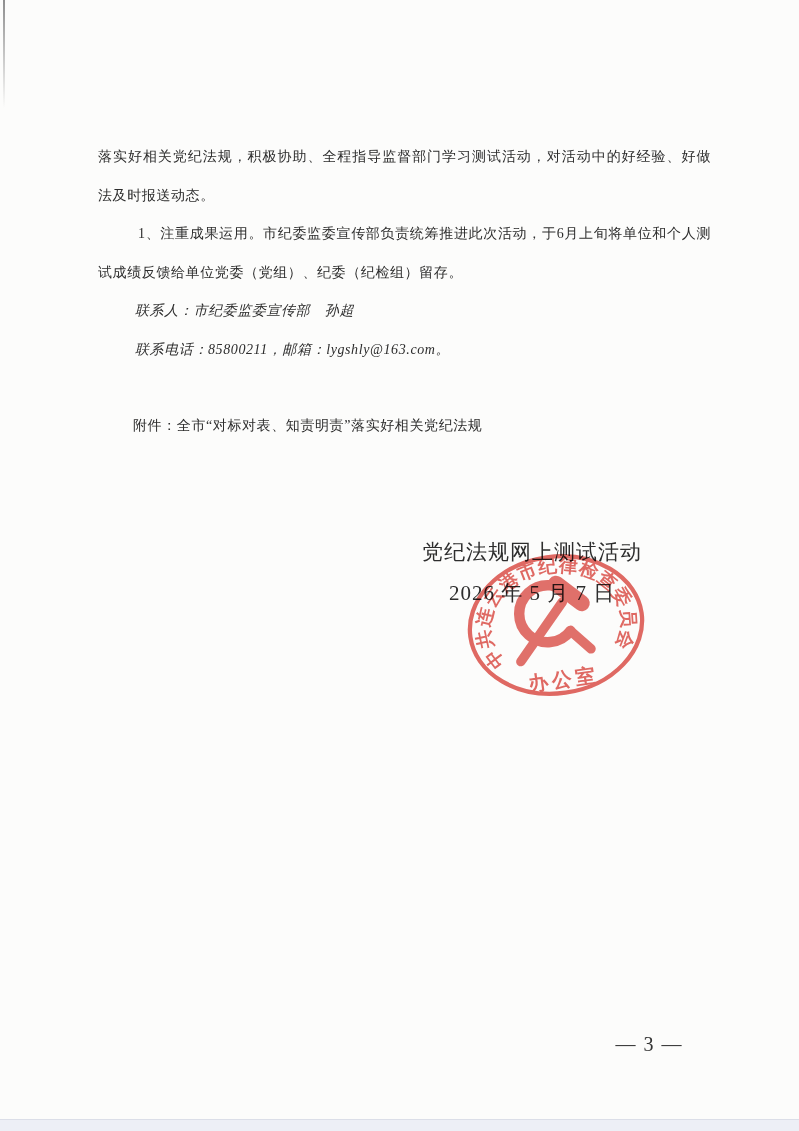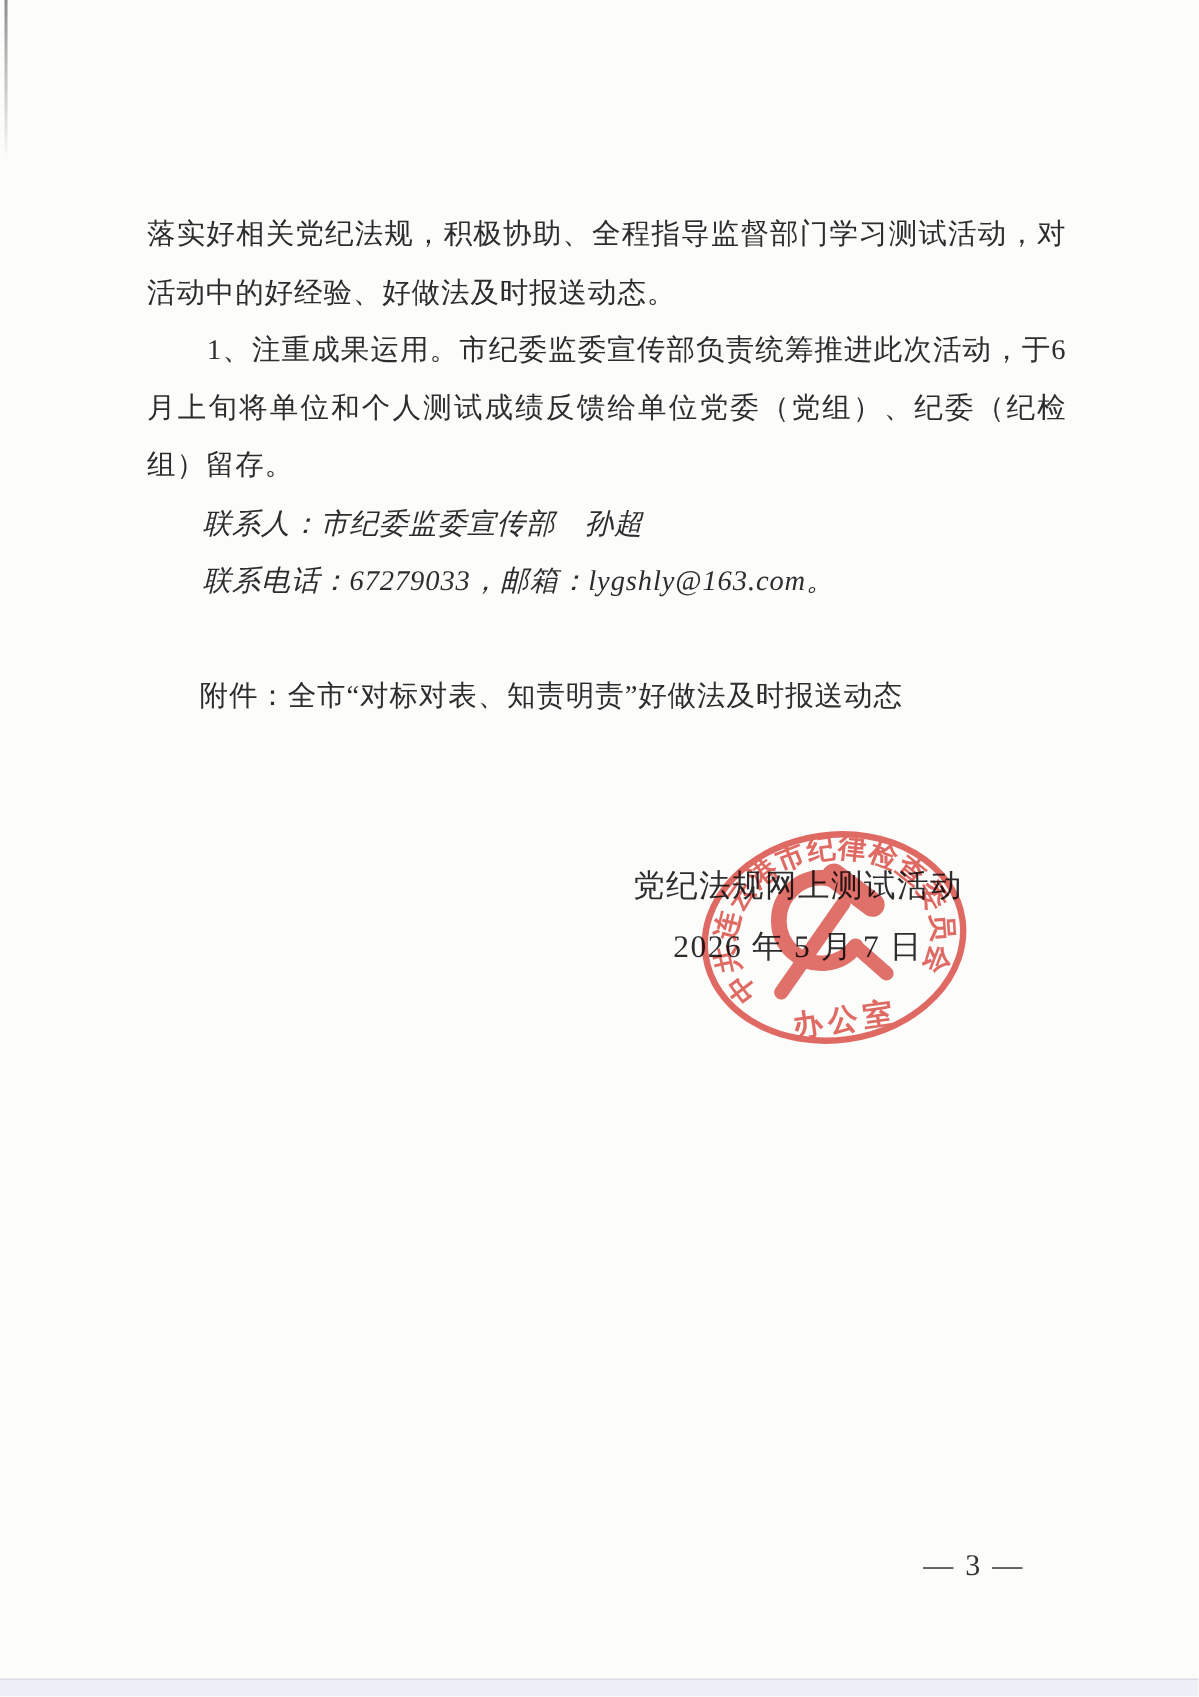--- a/index.html
+++ b/index.html
@@ -29,21 +29,21 @@
   }
 
   
   .content {
     position: absolute;
     left: 98px; top: 138px;
     width: 613px;
   }
   .content p {
     margin: 0;
-    font-size: 19px;
+    font-size: 14px;
     line-height: 38.5px;
     letter-spacing: 0.6px;
     text-align: justify;
   }
   p.para-indent { text-indent: 40px; }
   p.contact-line { padding-left: 37px; font-style: italic; }
   .attachment { margin-top: 38px; }
   p.att-line1 { padding-left: 35px; }
   p.att-line2 { padding-left: 88px; }
 
@@ -87,24 +87,24 @@
 </style>
 </head>
 <body>
 
 <div class="scan-line-left"></div>
 
 <div class="content">
   <p>落实好相关党纪法规，积极协助、全程指导监督部门学习测试活动，对活动中的好经验、好做法及时报送动态。</p>
   <p class="para-indent">1、注重成果运用。市纪委监委宣传部负责统筹推进此次活动，于6月上旬将单位和个人测试成绩反馈给单位党委（党组）、纪委（纪检组）留存。</p>
   <p class="contact-line">联系人：市纪委监委宣传部　孙超</p>
-  <p class="contact-line">联系电话：67279033，邮箱：lygshly@163.com。</p>
+  <p class="contact-line">联系电话：85800211，邮箱：lygshly@163.com。</p>
 
   <div class="attachment">
-    <p class="att-line1">附件：全市“对标对表、知责明责”好做法及时报送动态</p>
+    <p class="att-line1">附件：全市“对标对表、知责明责”落实好相关党纪法规</p>
   </div>
 
   <div class="signature">
     <p>党纪法规网上测试活动</p>
     <p>2026 年 5 月 7 日</p>
   </div>
 </div>
 
 <div class="seal">
   <svg width="190" height="158" viewBox="0 0 200 166">

